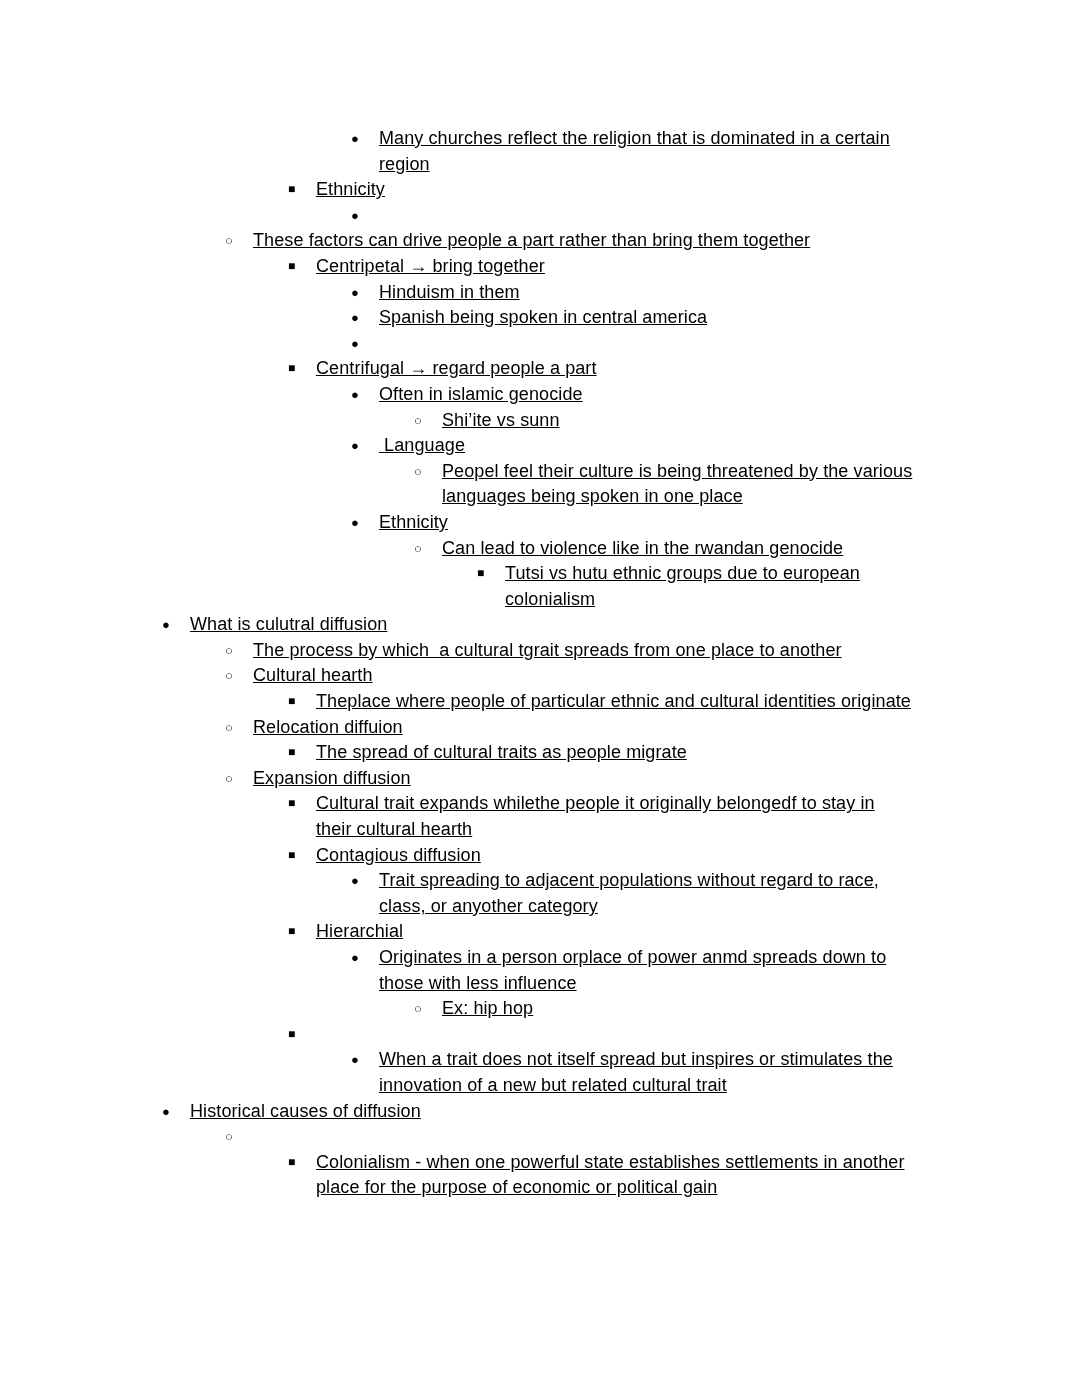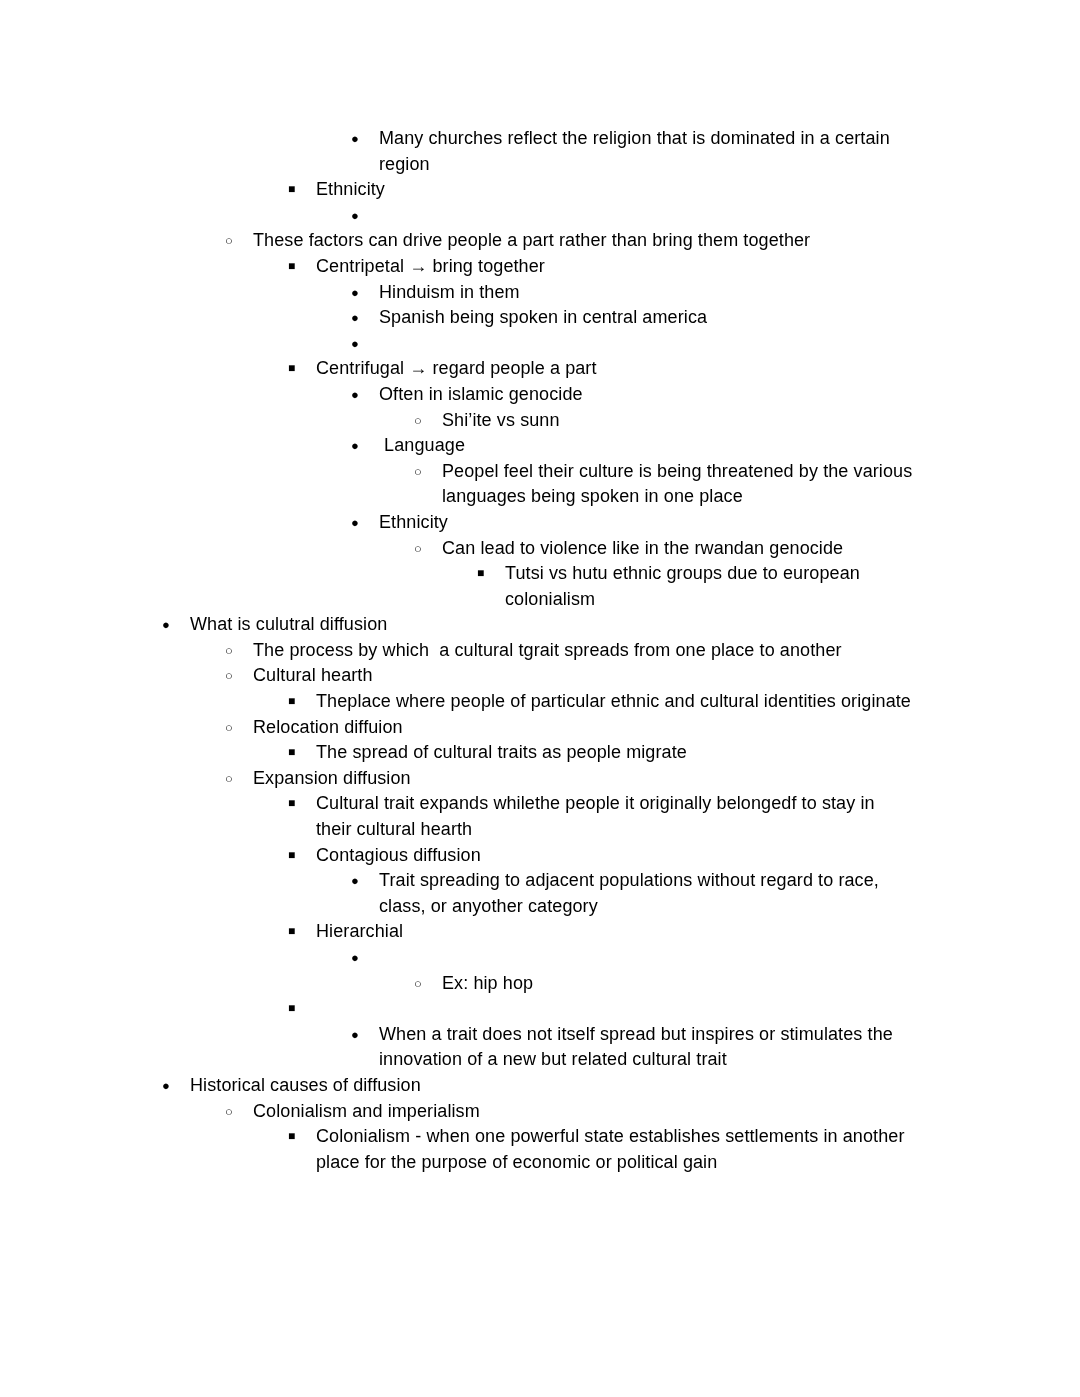--- a/index.html
+++ b/index.html
@@ -42,20 +42,21 @@
     line-height: 25.6px;
     text-align: left;
     user-select: none;
   }
   .li-marker.square {
     font-size: 12px;
   }
   .li-text {
     flex: 1 1 auto;
     white-space: pre-wrap;
+    text-decoration: underline;
   }
   
   .lv1 { padding-left: 162px; }
   .lv2 { padding-left: 225px; }
   .lv3 { padding-left: 288px; }
   .lv4 { padding-left: 351px; }
   .lv5 { padding-left: 414px; }
   .lv6 { padding-left: 477px; }
 </style>
 </head>
@@ -169,40 +170,41 @@
         <span class="li-marker">●</span>
         <span class="li-text">Trait spreading to adjacent populations without regard to race,
 class, or anyother category</span>
       </div>
       <div class="li-row lv3">
         <span class="li-marker square">■</span>
         <span class="li-text">Hierarchial</span>
       </div>
       <div class="li-row lv4">
         <span class="li-marker">●</span>
+        <span class="li-text">Originates in a person orplace of power anmd spreads down to
+those with less influence</span>
       </div>
       <div class="li-row lv5">
         <span class="li-marker">○</span>
         <span class="li-text">Ex: hip hop</span>
       </div>
       <div class="li-row lv3">
         <span class="li-marker square">■</span>
       </div>
       <div class="li-row lv4">
         <span class="li-marker">●</span>
         <span class="li-text">When a trait does not itself spread but inspires or stimulates the
 innovation of a new but related cultural trait</span>
       </div>
       <div class="li-row lv1">
         <span class="li-marker">●</span>
         <span class="li-text">Historical causes of diffusion</span>
       </div>
       <div class="li-row lv2">
         <span class="li-marker">○</span>
-        <span class="li-text">Colonialism and imperialism</span>
       </div>
       <div class="li-row lv3">
         <span class="li-marker square">■</span>
         <span class="li-text">Colonialism - when one powerful state establishes settlements in another
 place for the purpose of economic or political gain</span>
       </div>
     </div>
 </div>
 
 </body></html>

